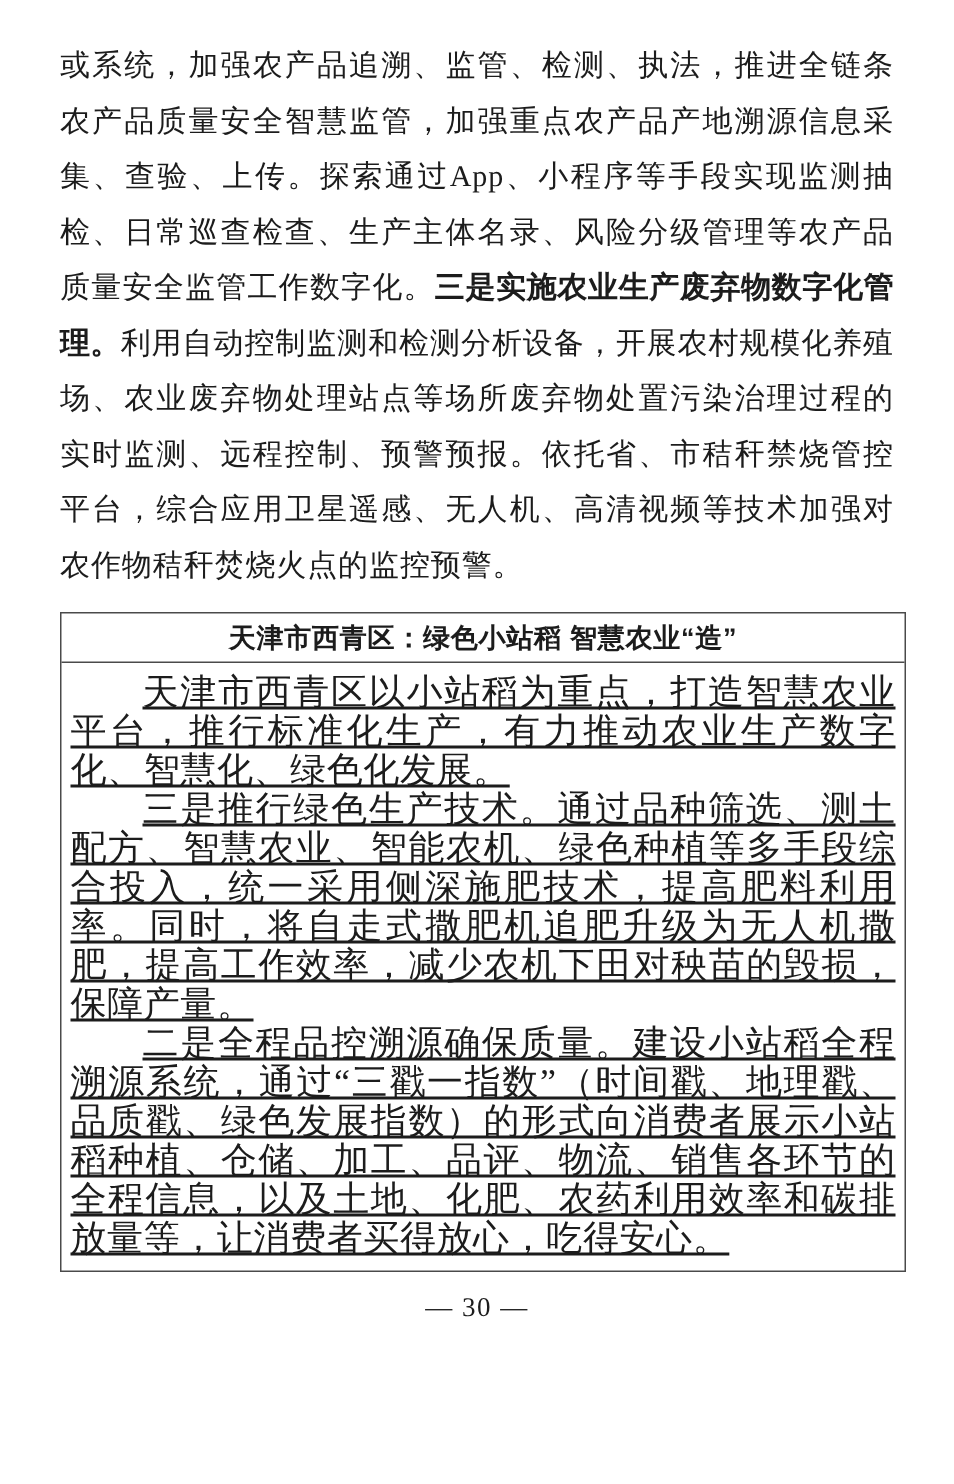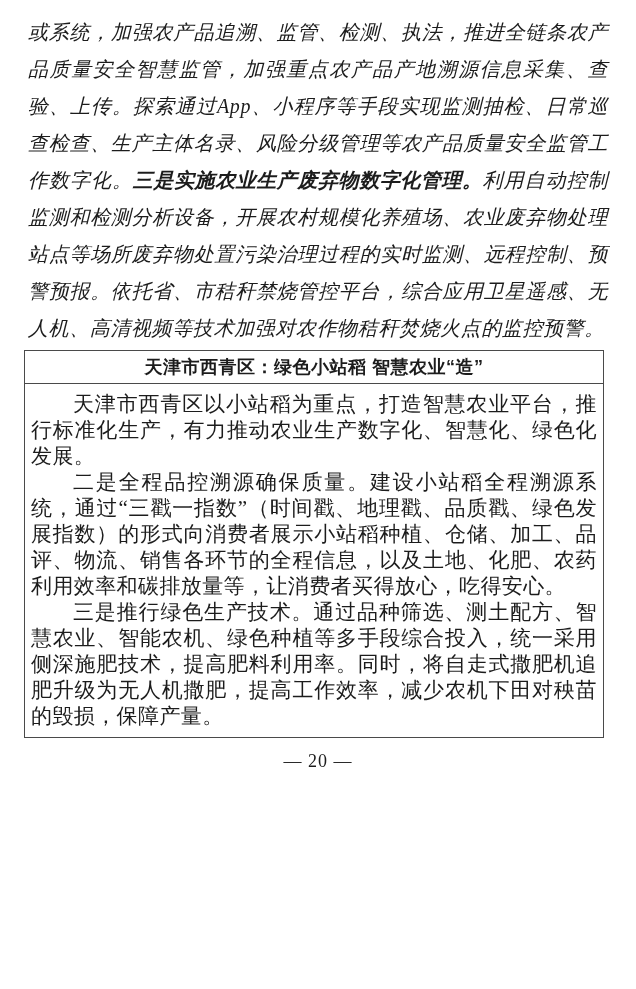--- a/index.html
+++ b/index.html
@@ -17,54 +17,54 @@
     color: var(--text, #1c1c1c);
   }
   .page {
     position: relative;
     width: 636px;
     height: 989px;
     overflow: hidden;
     background: var(--background, #ffffff);
   }
   .main-text {
-    margin: 0;
+    margin: 12px;
     padding: 14px 28px 0 28px;
     font-size: 20px;
     line-height: 37px;
     text-align: justify;
     letter-spacing: 0.6px;
-    font-style: italic;
   }
   .main-text b.hei {
     font-family: "Liberation Sans", "DejaVu Sans", sans-serif;
     font-weight: bold;
     letter-spacing: 0.2px;
   }
   .case-box {
-    margin: 3px 32px 0 24px;
+    margin: 3px 32px 0 40px;
     border: 1px solid var(--border, #4a4a4a);
     background: var(--background, #ffffff);
   }
   .case-title {
     text-align: center;
     font-weight: bold;
     font-family: "Liberation Sans", "DejaVu Sans", sans-serif;
     font-size: 18px;
     line-height: 32px;
     height: 33px;
     border-bottom: 1px solid var(--border, #4a4a4a);
     letter-spacing: 0.5px;
   }
   .case-body {
     padding: 7px 6px 8px 6px;
-    font-size: 21px;
+    font-size: 24px;
     line-height: 26px;
     text-align: justify;
     letter-spacing: 0.4px;
+    text-decoration: underline;
   }
   .case-body p {
     margin: 0;
     text-indent: 2em;
   }
   .page-number {
     margin-top: 11px;
     text-align: center;
     font-size: 18px;
     line-height: 24px;
@@ -75,20 +75,20 @@
 <body>
 
 <div class="page">
 
   <p class="main-text"><span>或系统，加强农产品追溯、监管、检测、执法，推进全链条农产品质量安全智慧监管，加强重点农产品产地溯源信息采集、查验、上传。探索通过App、小程序等手段实现监测抽检、日常巡查检查、生产主体名录、风险分级管理等农产品质量安全监管工作数字化。</span><b class="hei">三是实施农业生产废弃物数字化管理。</b><span>利用自动控制监测和检测分析设备，开展农村规模化养殖场、农业废弃物处理站点等场所废弃物处置污染治理过程的实时监测、远程控制、预警预报。依托省、市秸秆禁烧管控平台，综合应用卫星遥感、无人机、高清视频等技术加强对农作物秸秆焚烧火点的监控预警。</span></p>
 
   <div class="case-box">
     <div class="case-title">天津市西青区：绿色小站稻 智慧农业“造”</div>
     <div class="case-body">
       <p>天津市西青区以小站稻为重点，打造智慧农业平台，推行标准化生产，有力推动农业生产数字化、智慧化、绿色化发展。</p>
+      <p>三是推行绿色生产技术。通过品种筛选、测土配方、智慧农业、智能农机、绿色种植等多手段综合投入，统一采用侧深施肥技术，提高肥料利用率。同时，将自走式撒肥机追肥升级为无人机撒肥，提高工作效率，减少农机下田对秧苗的毁损，保障产量。</p>
       <p>二是全程品控溯源确保质量。建设小站稻全程溯源系统，通过“三戳一指数”（时间戳、地理戳、品质戳、绿色发展指数）的形式向消费者展示小站稻种植、仓储、加工、品评、物流、销售各环节的全程信息，以及土地、化肥、农药利用效率和碳排放量等，让消费者买得放心，吃得安心。</p>
-      <p>三是推行绿色生产技术。通过品种筛选、测土配方、智慧农业、智能农机、绿色种植等多手段综合投入，统一采用侧深施肥技术，提高肥料利用率。同时，将自走式撒肥机追肥升级为无人机撒肥，提高工作效率，减少农机下田对秧苗的毁损，保障产量。</p>
     </div>
   </div>
 
-  <div class="page-number">— 20 —</div>
+  <div class="page-number">— 30 —</div>
 
 </div>
 
 </body></html>

